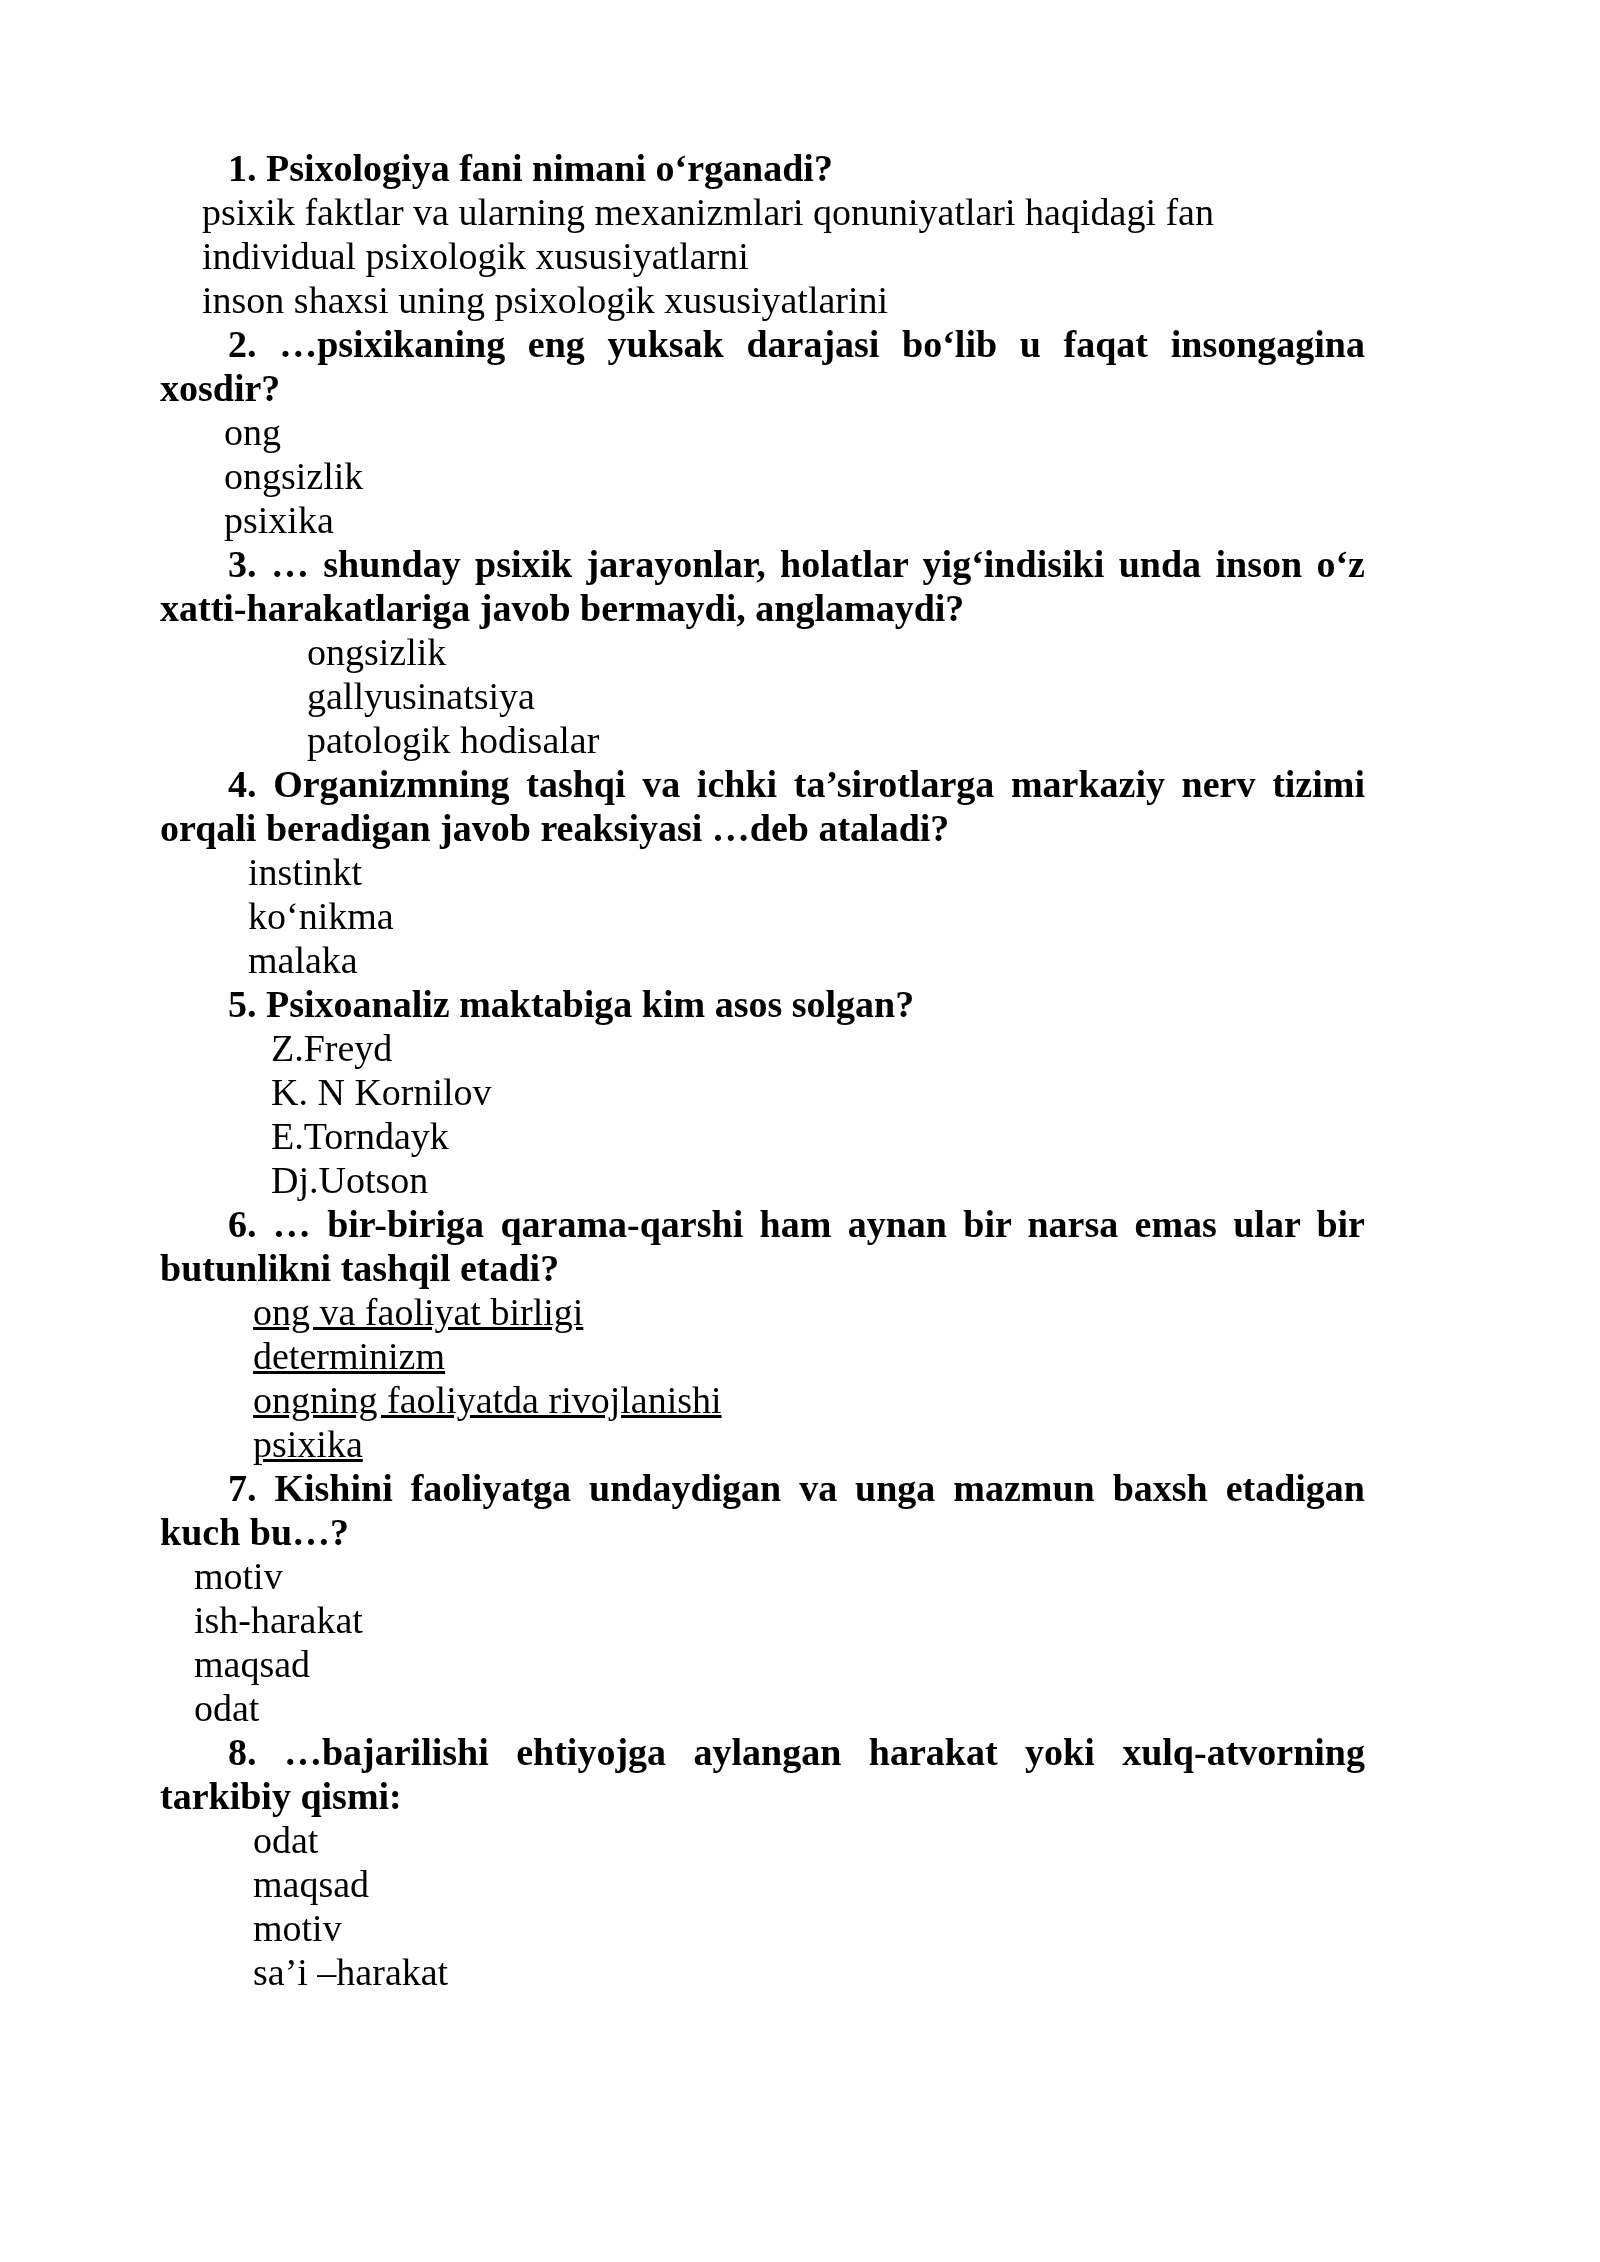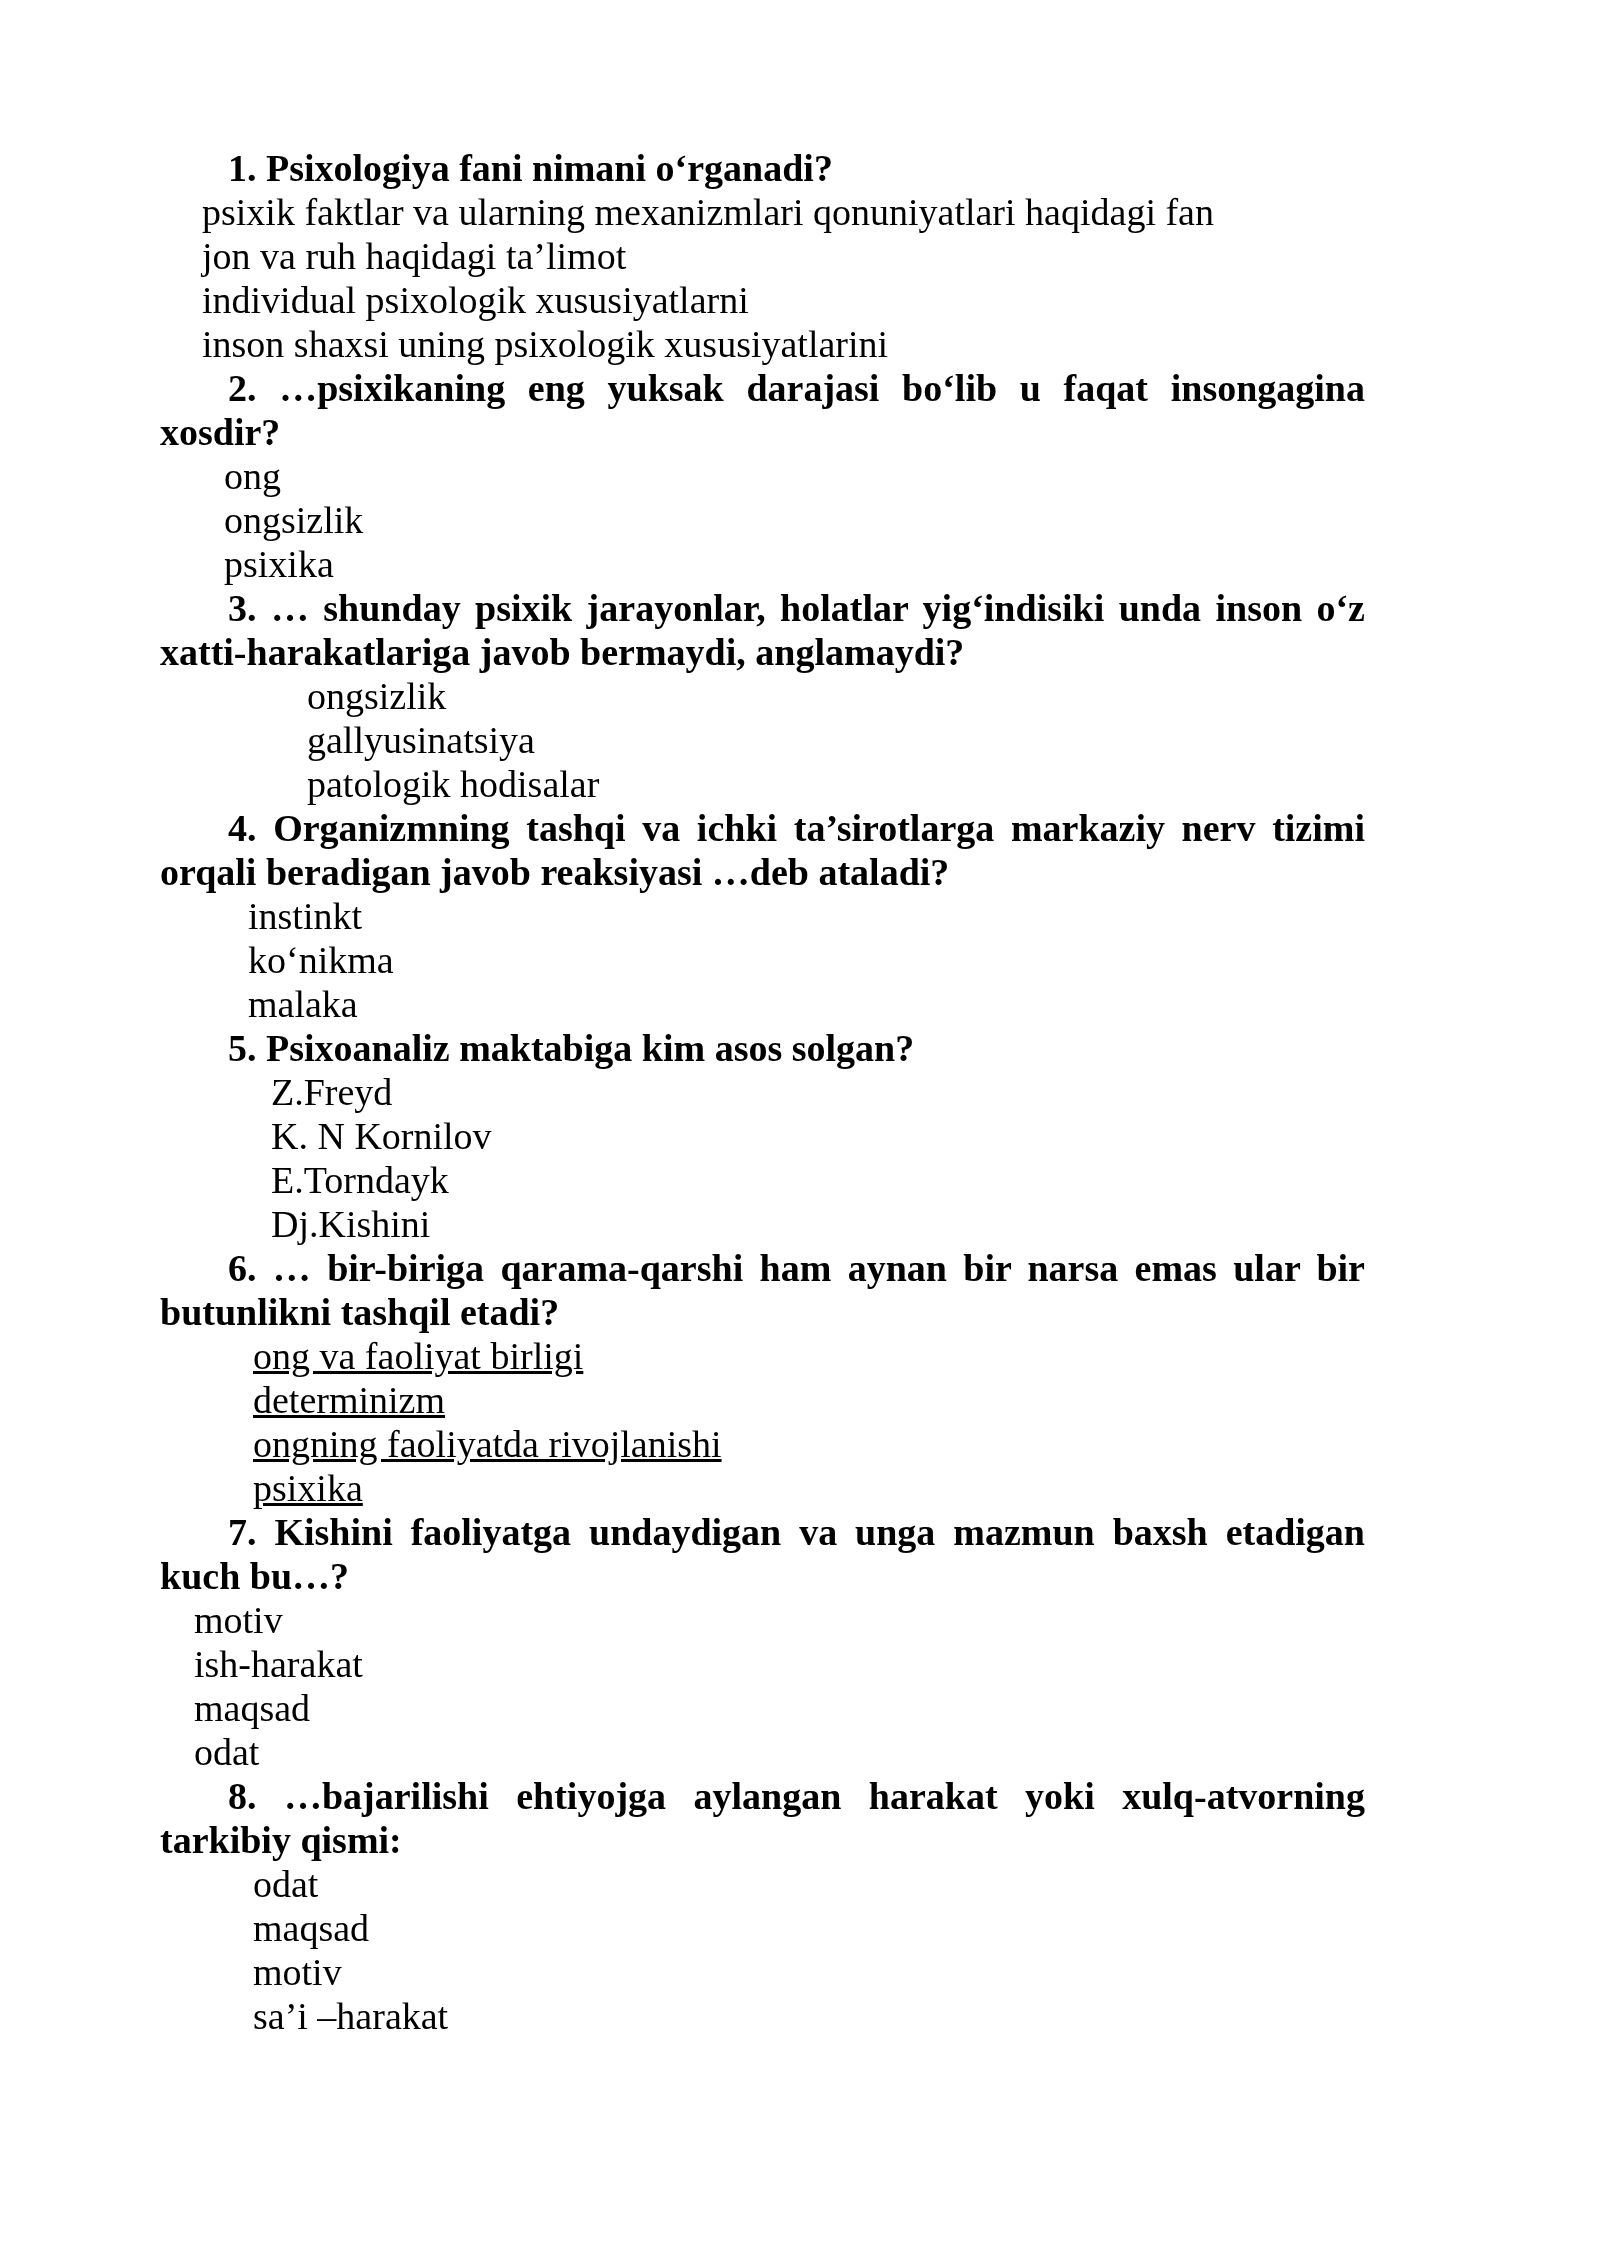--- a/index.html
+++ b/index.html
@@ -40,21 +40,20 @@
   .q8 .answer { margin-left: 93px; }
 </style>
 </head>
 <body>
 
 <div class="page">
   <div id="questions">
       <section class="question q1">
         <p class="q-heading">1. Psixologiya fani nimani o‘rganadi?</p>
         <p class="answer">psixik faktlar va ularning mexanizmlari qonuniyatlari haqidagi fan</p>
-        <p class="answer">jon va ruh haqidagi ta’limot</p>
         <p class="answer">individual psixologik xususiyatlarni</p>
         <p class="answer">inson shaxsi uning psixologik xususiyatlarini</p>
       </section>
       <section class="question q2">
         <p class="q-heading">2. …psixikaning eng yuksak darajasi bo‘lib u faqat insongagina xosdir?</p>
         <p class="answer">ong</p>
         <p class="answer">ongsizlik</p>
         <p class="answer">psixika</p>
       </section>
       <section class="question q3">
@@ -67,21 +66,21 @@
         <p class="q-heading">4. Organizmning tashqi va ichki ta’sirotlarga markaziy nerv tizimi orqali beradigan javob reaksiyasi …deb ataladi?</p>
         <p class="answer">instinkt</p>
         <p class="answer">ko‘nikma</p>
         <p class="answer">malaka</p>
       </section>
       <section class="question q5">
         <p class="q-heading">5. Psixoanaliz maktabiga kim asos solgan?</p>
         <p class="answer">Z.Freyd</p>
         <p class="answer">K. N Kornilov</p>
         <p class="answer">E.Torndayk</p>
-        <p class="answer">Dj.Kishini</p>
+        <p class="answer">Dj.Uotson</p>
       </section>
       <section class="question q6">
         <p class="q-heading">6. … bir-biriga qarama-qarshi ham aynan bir narsa emas ular bir butunlikni tashqil etadi?</p>
         <p class="answer">ong va faoliyat birligi</p>
         <p class="answer">determinizm</p>
         <p class="answer">ongning faoliyatda rivojlanishi</p>
         <p class="answer">psixika</p>
       </section>
       <section class="question q7">
         <p class="q-heading">7. Kishini faoliyatga undaydigan va unga mazmun baxsh etadigan kuch bu…?</p>

